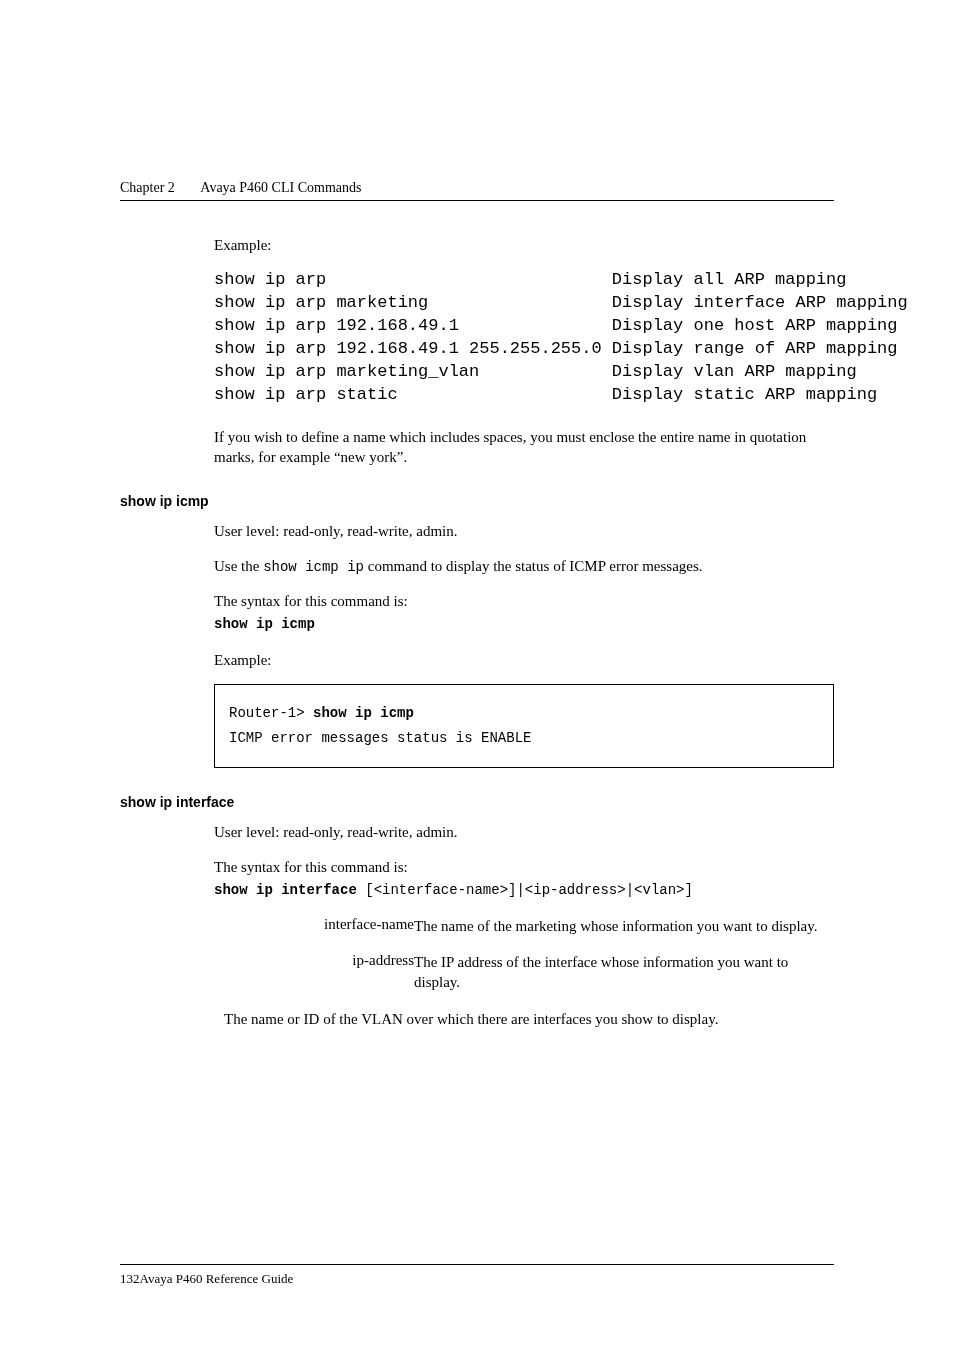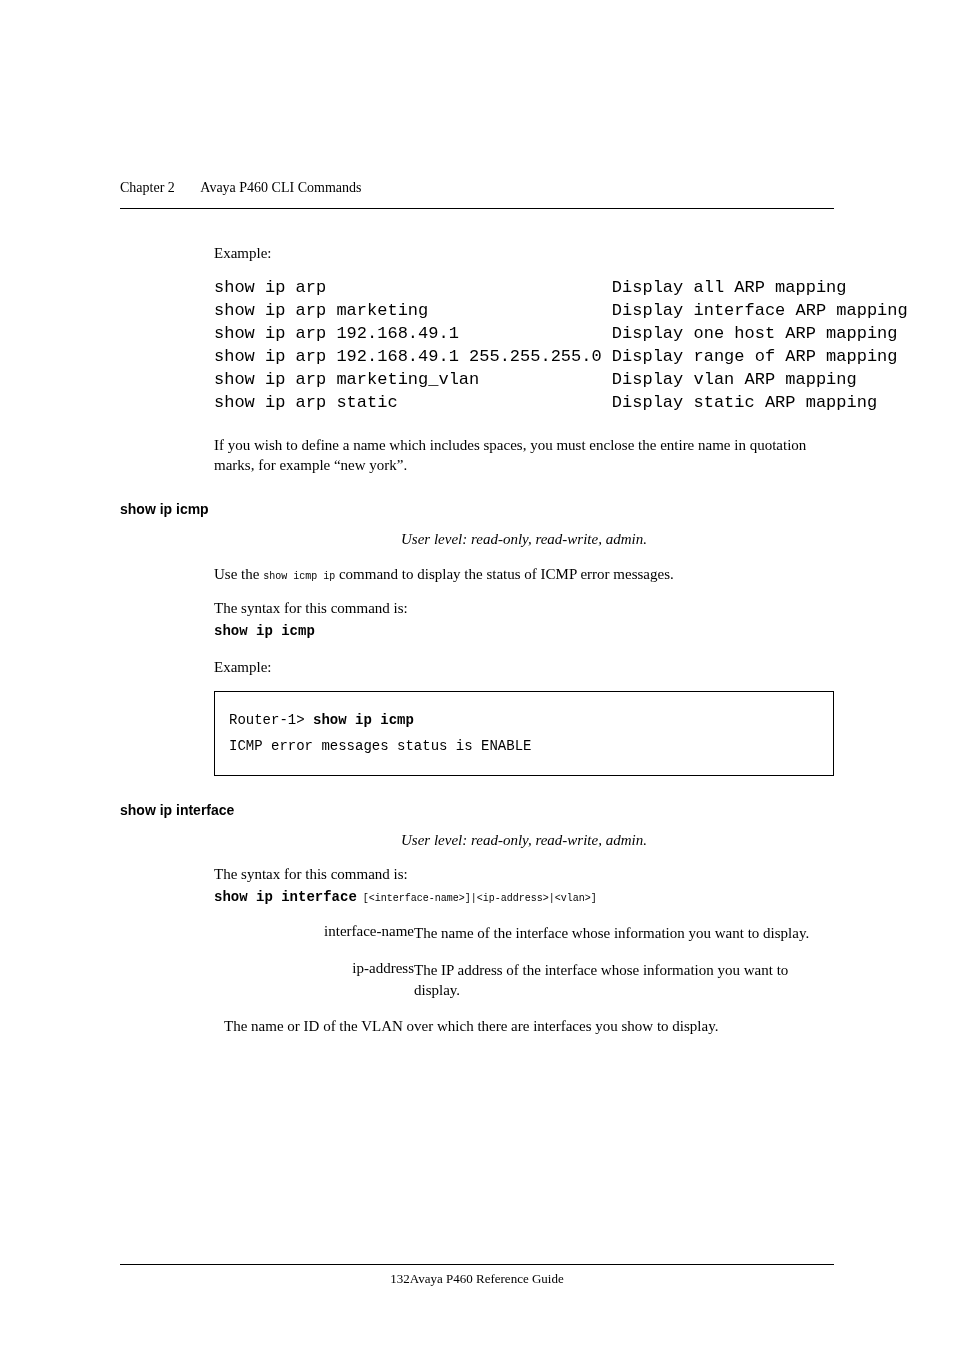--- a/index.html
+++ b/index.html
@@ -10,46 +10,44 @@
       width: 954px;
       height: 1351px;
       position: relative;
       padding: 0;
     }
     .page {
       padding: 180px 120px 60px 120px;
     }
     .header-line {
       border-bottom: 1px solid #000;
-      padding-bottom: 12px;
+      padding-bottom: 4px;
       margin-bottom: 34px;
       font-size: 14px;
     }
     .header-line .chapter {
       display: inline;
     }
     .header-line .chtitle {
       display: inline;
       margin-left: 22px;
     }
     .body-content {
       margin-left: 94px;
     }
     .body-text {
       font-size: 15px;
       line-height: 1.35;
       margin-bottom: 14px;
     }
     .italic {
-      font-style: italic;
-      text-align: center;
     }
     .mono-inline {
       font-family: "Courier New", Courier, monospace;
-      font-size: 10px;
+      font-size: 14px;
     }
     .example-block {
       font-family: "Courier New", Courier, monospace;
       font-size: 17px;
       white-space: pre;
       line-height: 1.35;
       margin-top: 6px;
       margin-bottom: 20px;
     }
     .section-heading {
@@ -100,21 +98,21 @@
     }
     .footer {
       position: absolute;
       bottom: 64px;
       left: 120px;
       right: 120px;
       border-top: 1px solid #000;
       padding-top: 6px;
       font-size: 13px;
       display: flex;
-      justify-content: center;
+      justify-content: flex-start;
     }
   </style>
 </head>
 <body>
 
 <div class="page">
   <div class="header-line">
     <span class="chapter">Chapter 2</span>
     <span class="chtitle">Avaya P460 CLI Commands</span>
   </div>
@@ -153,21 +151,21 @@
 
     <div class="body-text italic">User level: read-only, read-write, admin.</div>
 
 
     <div class="body-text" style="margin-bottom:4px">The syntax for this command is:</div>
     <div class="syntax-cmd"><span class="bold-mono">show ip interface</span><span class="mono-inline"> [&lt;interface-name&gt;]|&lt;ip-address&gt;|&lt;vlan&gt;]</span></div>
 
     <div class="param-table">
       <div class="param-row">
         <div class="param-name">interface-name</div>
-        <div class="param-desc">The name of the interface whose information you want to display.</div>
+        <div class="param-desc">The name of the marketing whose information you want to display.</div>
       </div>
       <div class="param-row">
         <div class="param-name">ip-address</div>
         <div class="param-desc">The IP address of the interface whose information you want to display.</div>
       </div>
       <div class="param-row">
         <div class="param-desc">The name or ID of the VLAN over which there are interfaces you show to display.</div>
       </div>
     </div>
 

